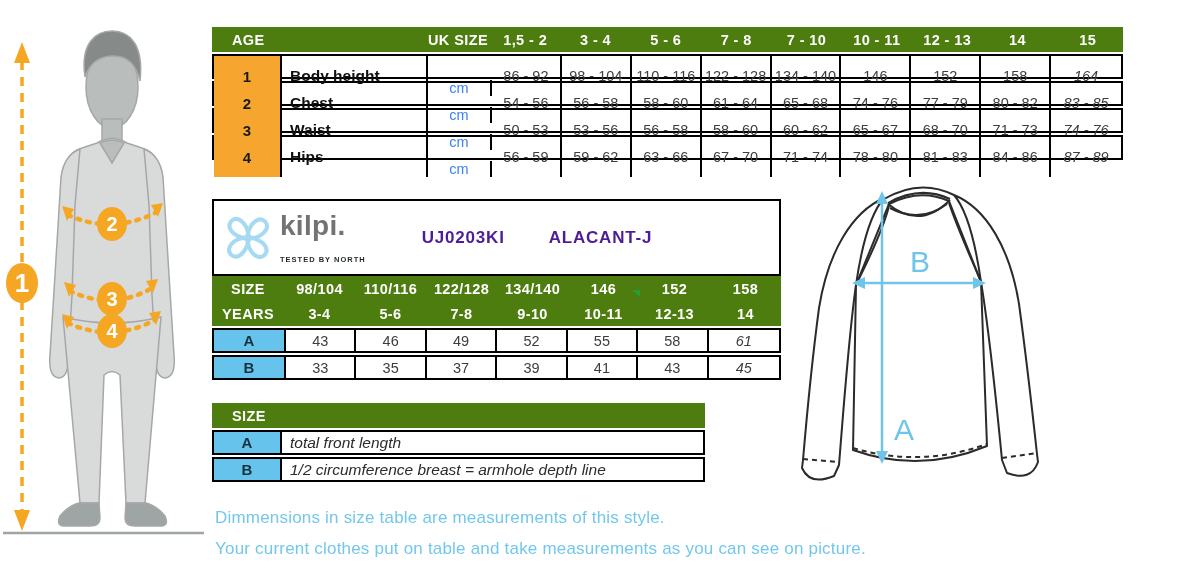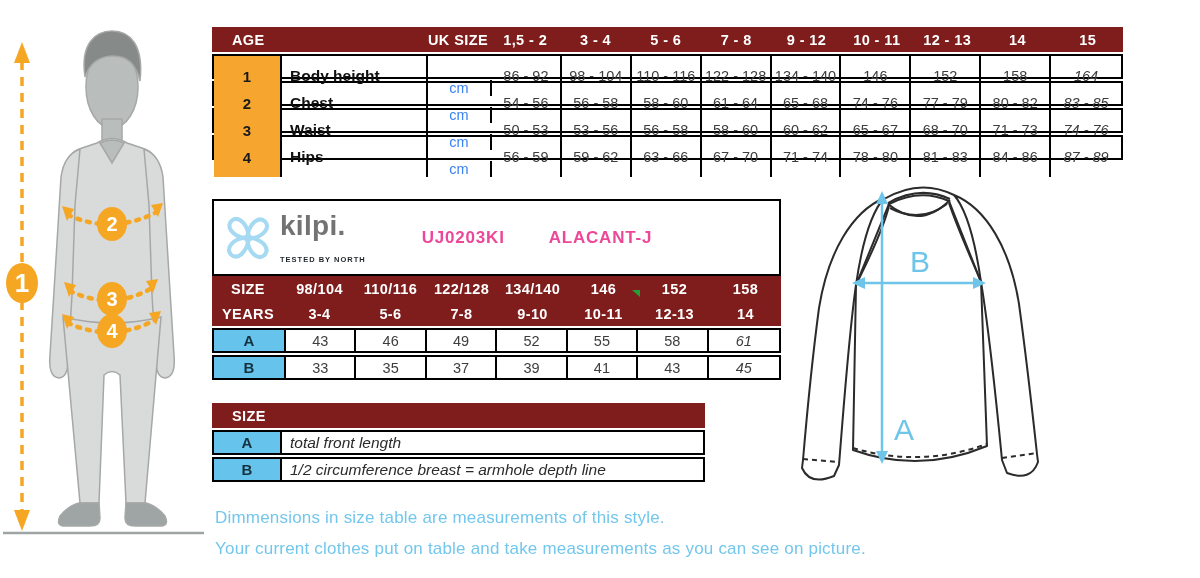--- a/index.html
+++ b/index.html
@@ -4,21 +4,21 @@
 <style>
   html,body{margin:0;padding:0;background:#fff;}
   body{font-family:"Liberation Sans",sans-serif;}
   #stage{position:relative;width:1200px;height:578px;background:#fff;overflow:hidden;}
 
   
   .grid-age{display:grid;grid-template-columns:68px 146px 64px repeat(9,1fr);}
   .grid-size{display:grid;grid-template-columns:72px repeat(7,1fr);}
   .grid-legend{display:grid;grid-template-columns:68px 1fr;}
 
-  .thead{background:#7f1d1d;color:#fff;}
+  .thead{background:#4d7c0f;color:#fff;}
   .hrow{height:25px;}
   .hc{display:flex;align-items:center;justify-content:center;
       font-weight:700;font-size:14.5px;letter-spacing:.4px;white-space:nowrap;}
   .hc.left{justify-content:flex-start;padding-left:20px;}
 
   .trow{margin-top:2px;background:#fff;border:2px solid #000;height:25px;box-sizing:border-box;}
   .c{display:flex;align-items:center;justify-content:center;border-right:2px solid #000;
      font-size:14.5px;color:#3d3d3d;font-weight:500;box-sizing:border-box;white-space:nowrap;}
   .c:last-child{border-right:none;font-style:italic;}
   .c.num{background:#F6A62F;color:#1a1a1a;font-weight:700;font-size:15px;}
@@ -31,21 +31,21 @@
   #age-table{position:absolute;left:212px;top:27px;width:911px;}
   #age-table .thead{height:25px;}
 
   #size-table{position:absolute;left:212px;top:199px;width:569px;}
   .logo-box{height:77px;border:2px solid #000;box-sizing:border-box;background:#fff;
             display:flex;align-items:center;padding-left:10px;}
   .brand{margin-left:8px;line-height:1;}
   .brand-name{font-size:28px;font-weight:700;color:#737373;letter-spacing:.3px;}
   .brand-tagline{font-size:7.5px;font-weight:600;color:#1F262B;letter-spacing:1px;margin-top:16px;}
   .codes{margin-left:56px;display:flex;gap:44px;}
-  .code{font-size:17px;font-weight:600;color:#ec4899;letter-spacing:.8px;}
+  .code{font-size:17px;font-weight:600;color:#4c1d95;letter-spacing:.8px;}
 
   #legend-table{position:absolute;left:212px;top:403px;width:493px;}
   #legend-table .thead{height:25px;}
 
   #figure{position:absolute;left:0;top:25px;}
   #shirt{position:absolute;left:786px;top:168px;}
 
   #notes{position:absolute;left:215px;top:502px;color:#73C7ED;font-size:17px;
          line-height:31px;font-weight:500;letter-spacing:.2px;}
 
@@ -105,21 +105,21 @@
   </svg>
 
   <div id="age-table">
     <div class="thead grid-age">
         <div class="hc left" style="grid-column: 1 / 3;">AGE</div>
         <div class="hc">UK SIZE</div>
         <div class="hc">1,5 - 2</div>
         <div class="hc">3 - 4</div>
         <div class="hc">5 - 6</div>
         <div class="hc">7 - 8</div>
-        <div class="hc">9 - 12</div>
+        <div class="hc">7 - 10</div>
         <div class="hc">10 - 11</div>
         <div class="hc">12 - 13</div>
         <div class="hc">14</div>
         <div class="hc">15</div>
       </div>
     <div>
         <div class="trow grid-age">
           <div class="c num">1</div>
           <div class="c label">Body height</div>
           <div class="c unit">cm</div>

